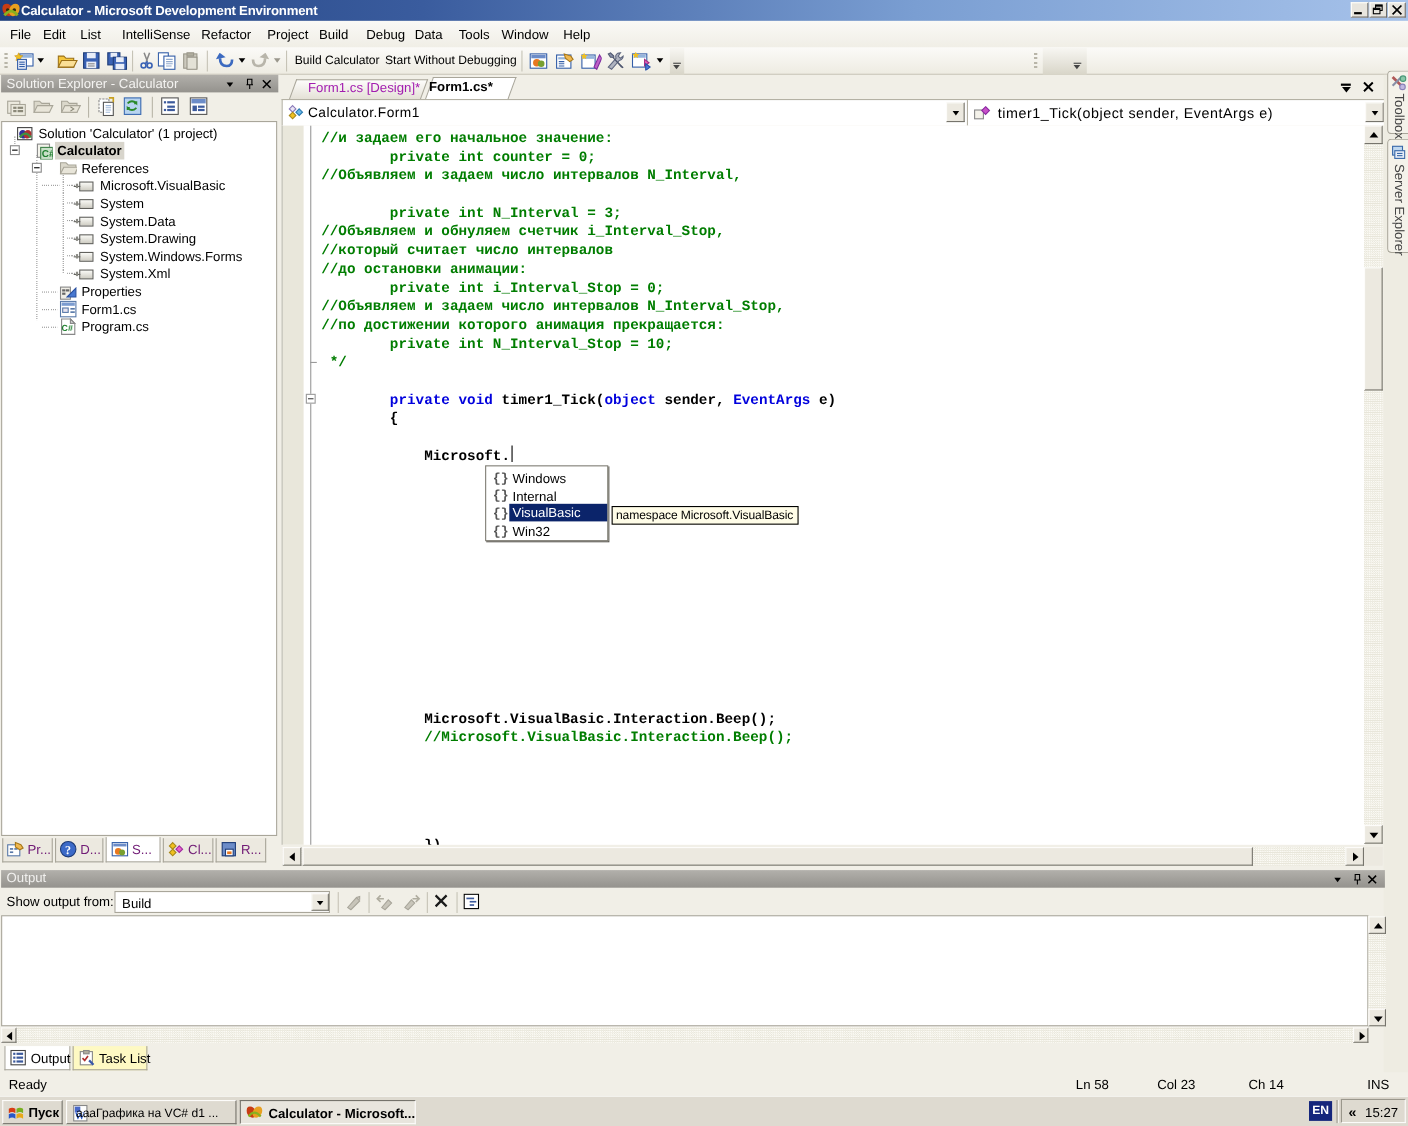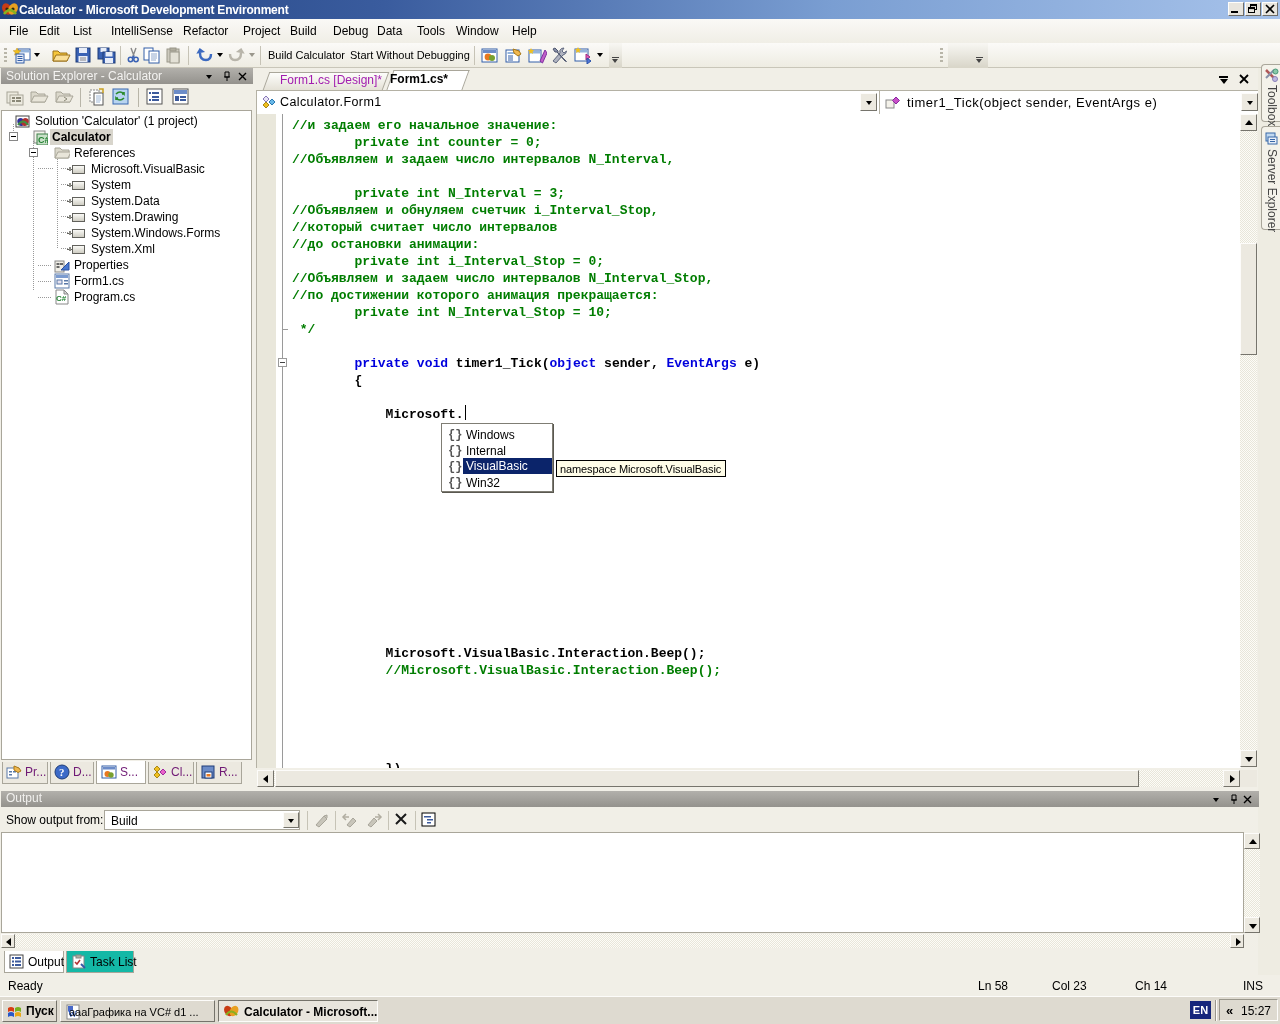--- a/index.html
+++ b/index.html
@@ -619,21 +619,21 @@
             <rect x="3" y="3" width="2" height="2"></rect>
             <rect x="6" y="3" width="6" height="2"></rect>
             <rect x="3" y="6.5" width="2" height="2"></rect>
             <rect x="6" y="6.5" width="6" height="2"></rect>
             <rect x="3" y="10" width="2" height="2"></rect>
             <rect x="6" y="10" width="6" height="2"></rect>
           </g>
       </svg>
       <span style="position:absolute;left:23px;top:4px">Output</span>
     </div>
-    <div class="otab" style="left:66px;width:68px;background:#14b8a6">
+    <div class="otab" style="left:66px;width:68px;background:#fef9c3">
       <svg class="ticon" style="left:4px;top:3" width="16" height="16">
         <rect x="2" y="2" width="11" height="12" fill="#fff" stroke="#888"></rect>
         <rect x="5" y="1" width="5" height="3" fill="#b0ad9e" stroke="#888"></rect>
         <path d="M4 8 l2 2 3 -4" fill="none" stroke="#b03030" stroke-width="1.5"></path>
         <path d="M10 10 l4 4" stroke="#3858a8" stroke-width="2"></path>
       </svg>
       <span style="position:absolute;left:23px;top:4px">Task List</span>
     </div>
   </div>
   <div class="abs" id="statusbar">

